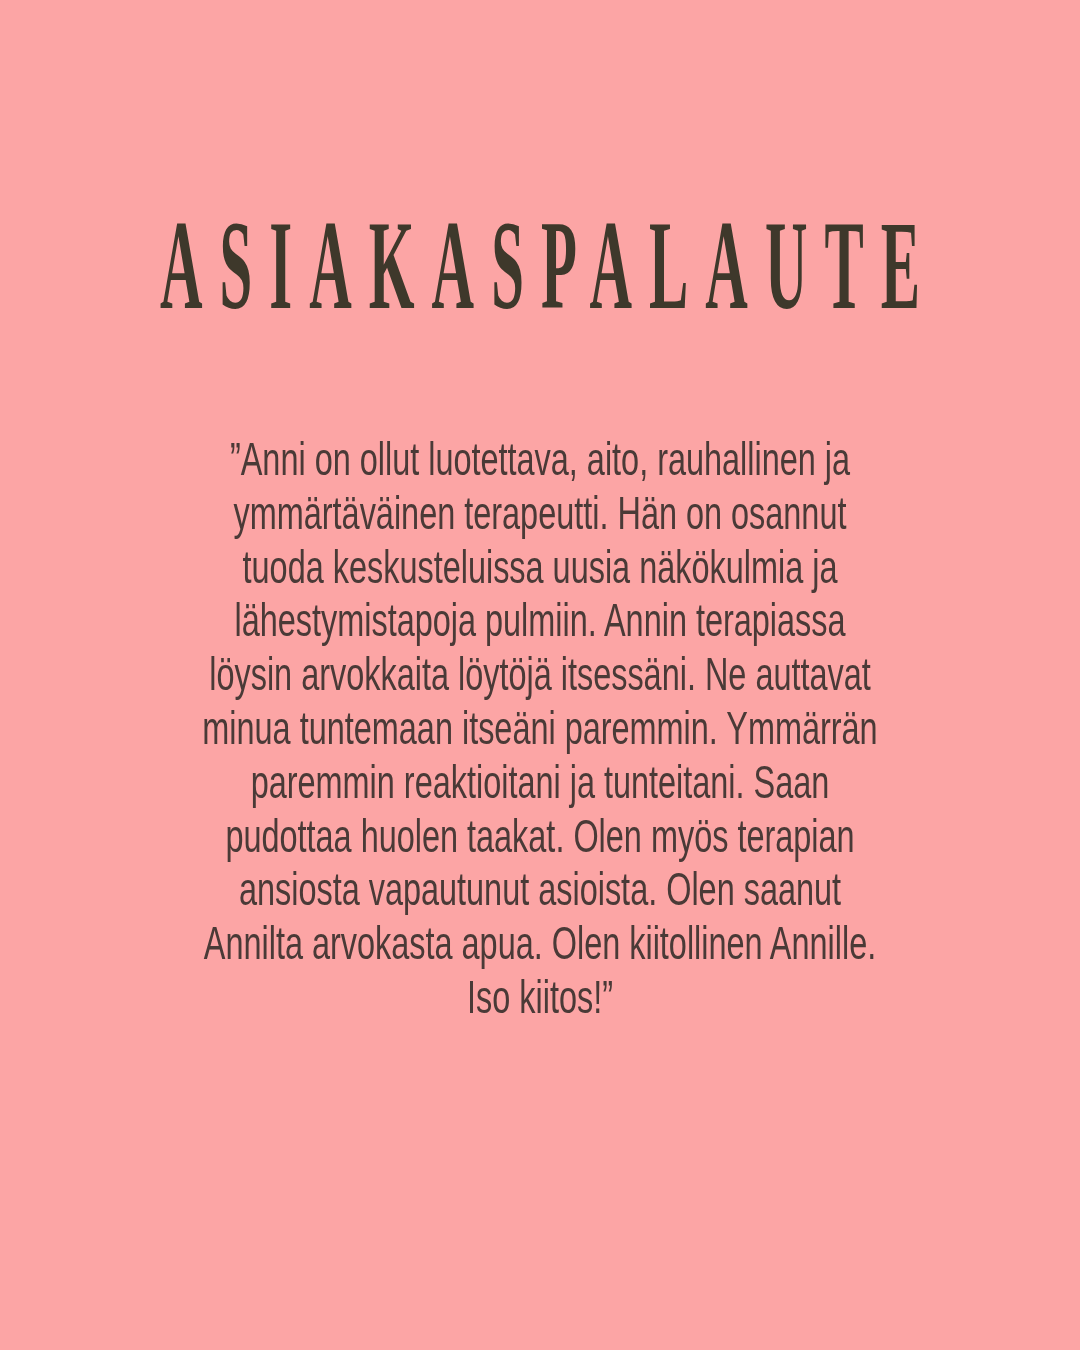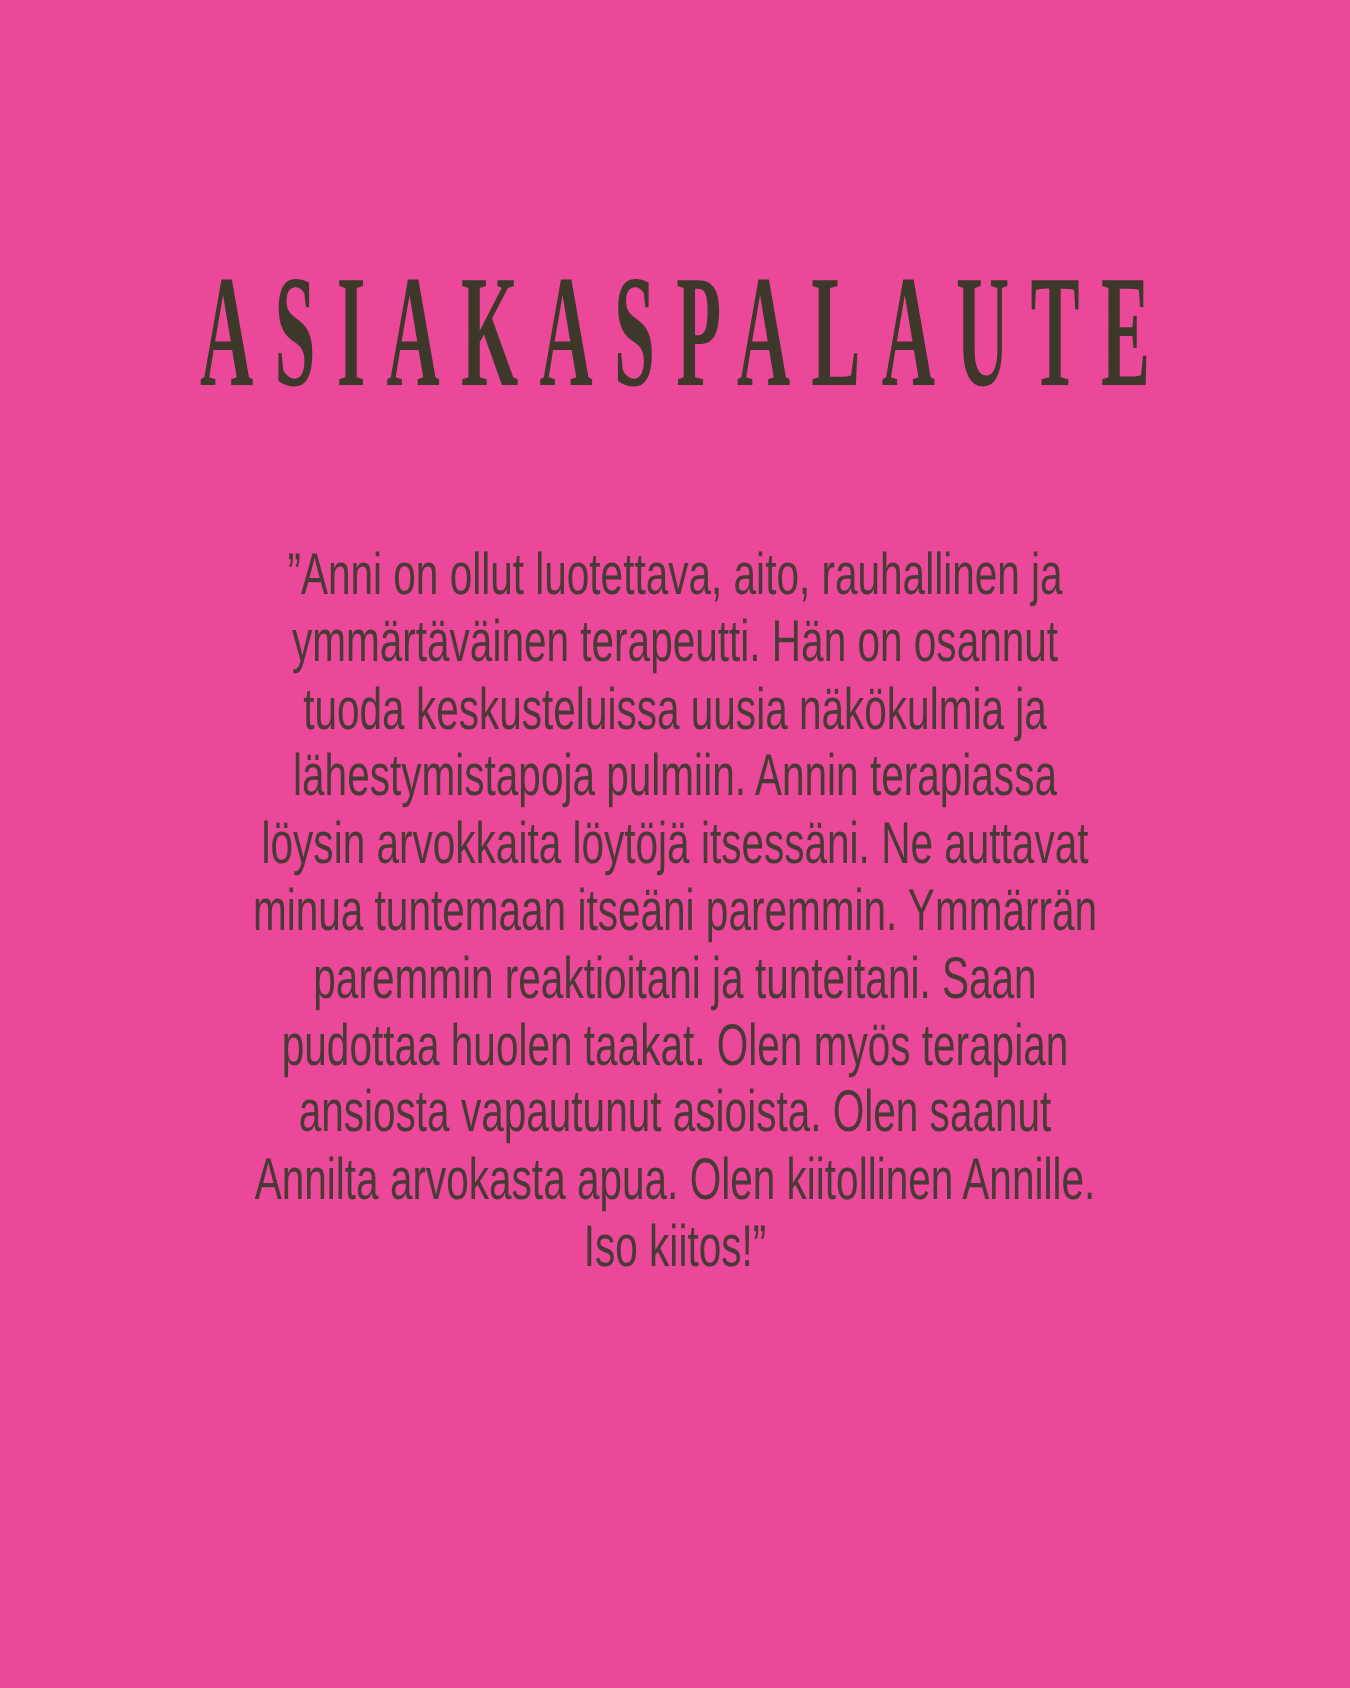--- a/index.html
+++ b/index.html
@@ -41,21 +41,21 @@
     font-size: 47px;
     line-height: 53.8px;
     white-space: pre-line;
     transform: scaleX(0.69);
     transform-origin: 50% 0;
   }
 </style>
 </head>
 <body>
 
-<div class="poster" style="background-color: #ec4899;">
+<div class="poster" style="background-color: #fca5a5;">
 
   <h1 class="title" style="color: rgb(62, 56, 43);">ASIAKASPALAUTE</h1>
 
   <p class="quote" style="color: rgb(74, 58, 55);">”Anni on ollut luotettava, aito, rauhallinen ja
 ymmärtäväinen terapeutti. Hän on osannut
 tuoda keskusteluissa uusia näkökulmia ja
 lähestymistapoja pulmiin. Annin terapiassa
 löysin arvokkaita löytöjä itsessäni. Ne auttavat
 minua tuntemaan itseäni paremmin. Ymmärrän
 paremmin reaktioitani ja tunteitani. Saan

